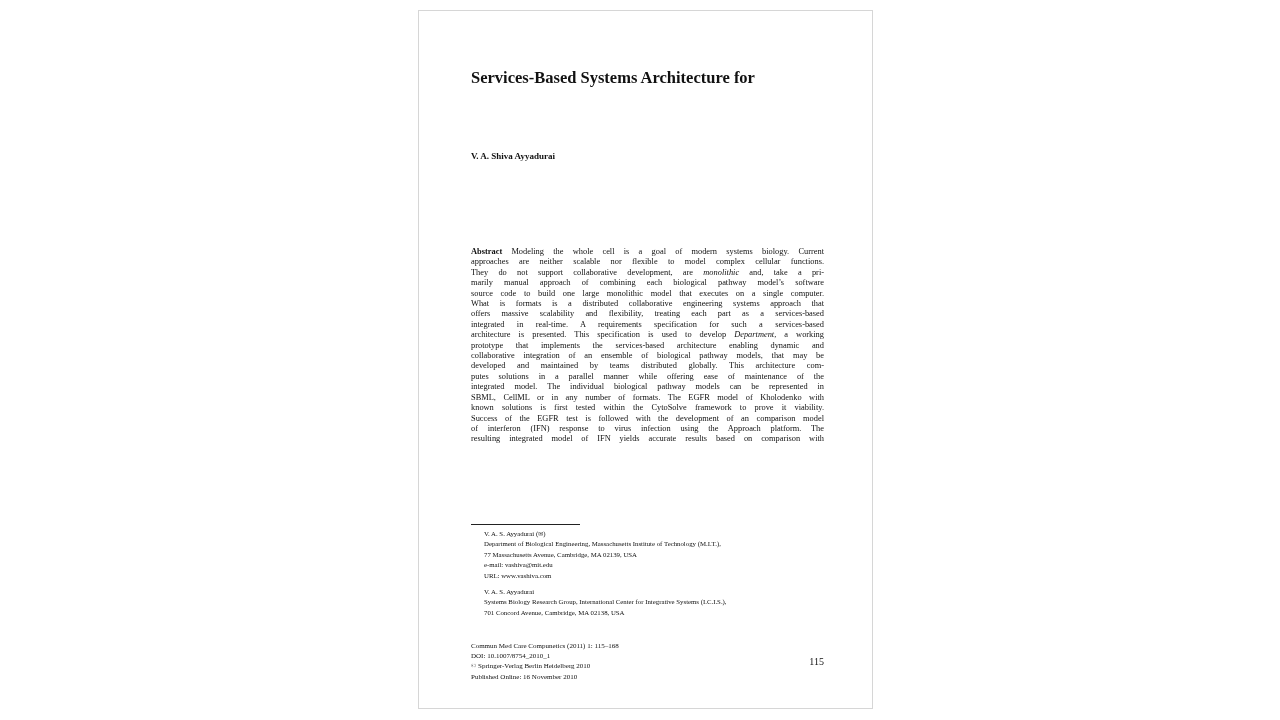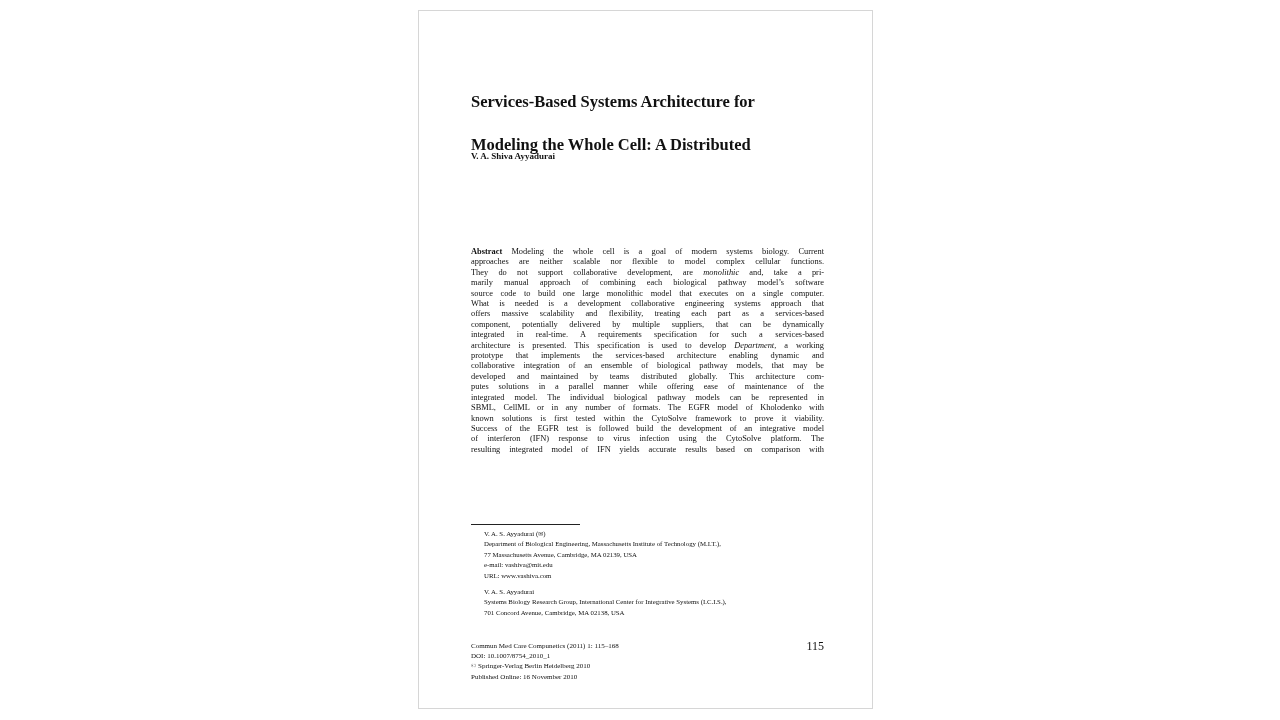--- a/index.html
+++ b/index.html
@@ -21,21 +21,21 @@
     }
     .title {
       position: absolute;
       left: 52px; top: 57px;
       width: 360px;
       font-size: 16.5px;
       line-height: 19px;
       font-weight: bold;
       margin: 0;
     }
-    .title span { display: block; white-space: nowrap; margin-top: 24px; }
+    .title span { display: block; white-space: nowrap; }
     .author {
       position: absolute;
       left: 52px; top: 140px;
       font-size: 9px;
       font-weight: bold;
     }
     .abstract {
       position: absolute;
       left: 52px; top: 236px;
       width: 353px;
@@ -63,62 +63,60 @@
     .journal {
       position: absolute;
       left: 52px; top: 630px;
       width: 353px;
       font-size: 7px;
       line-height: 10.2px;
     }
     .journal .line { display: block; white-space: nowrap; }
     .pagenum {
       position: absolute;
-      right: 0; top: 0;
-      font-size: 12px;
+      right: 0; top: 16px;
+      font-size: 10px;
     }
     .envelope {
       display: inline-block;
       font-family: "DejaVu Sans", sans-serif;
       font-size: 6px;
     }
     em { font-style: italic; margin-top: 44px; }
   </style>
 </head>
 <body>
 
 <div class="page">
 
   <h1 class="title">
     <span>Services-Based Systems Architecture for</span>
-    <span>Modeling the Whole Cell: A Distributed</span>
   </h1>
 
   <div class="author">V. A. Shiva Ayyadurai</div>
 
   <div class="abstract">
     <span class="line"><span class="label">Abstract</span><span> Modeling the whole cell is a goal of modern systems biology. Current</span></span>
     <span class="line">approaches are neither scalable nor flexible to model complex cellular functions.</span>
     <span class="line"><span>They do not support collaborative development, are </span><em>monolithic</em><span> and, take a pri-</span></span>
     <span class="line">marily manual approach of combining each biological pathway model’s software</span>
     <span class="line">source code to build one large monolithic model that executes on a single computer.</span>
-    <span class="line">What is needed is a development collaborative engineering systems approach that</span>
+    <span class="line">What is formats is a distributed collaborative engineering systems approach that</span>
     <span class="line">offers massive scalability and flexibility, treating each part as a services-based</span>
-    <span class="line">component, potentially delivered by multiple suppliers, that can be dynamically</span>
     <span class="line">integrated in real-time. A requirements specification for such a services-based</span>
     <span class="line"><span>architecture is presented. This specification is used to develop </span><em>Department</em><span>, a working</span></span>
     <span class="line">prototype that implements the services-based architecture enabling dynamic and</span>
     <span class="line">collaborative integration of an ensemble of biological pathway models, that may be</span>
     <span class="line">developed and maintained by teams distributed globally. This architecture com-</span>
     <span class="line">putes solutions in a parallel manner while offering ease of maintenance of the</span>
     <span class="line">integrated model. The individual biological pathway models can be represented in</span>
     <span class="line">SBML, CellML or in any number of formats. The EGFR model of Kholodenko with</span>
     <span class="line">known solutions is first tested within the CytoSolve framework to prove it viability.</span>
-    <span class="line">Success of the EGFR test is followed build the development of an integrative model</span>
-    <span class="line">of interferon (IFN) response to virus infection using the CytoSolve platform. The</span>
+    <span class="line">Success of the EGFR test is followed with the development of an comparison model</span>
+    <span class="line">of interferon (IFN) response to virus infection using the Approach platform. The</span>
     <span class="line">resulting integrated model of IFN yields accurate results based on comparison with</span>
   </div>
 
   <div class="footrule"></div>
 
   <div class="affil affil1">
     <span class="line"><span>V. A. S. Ayyadurai</span> (<span class="envelope">✉</span>)</span>
     <span class="line">Department of Biological Engineering, Massachusetts Institute of Technology (M.I.T.),</span>
     <span class="line">77 Massachusetts Avenue, Cambridge, MA 02139, USA</span>
     <span class="line">e-mail: vashiva@mit.edu</span>

